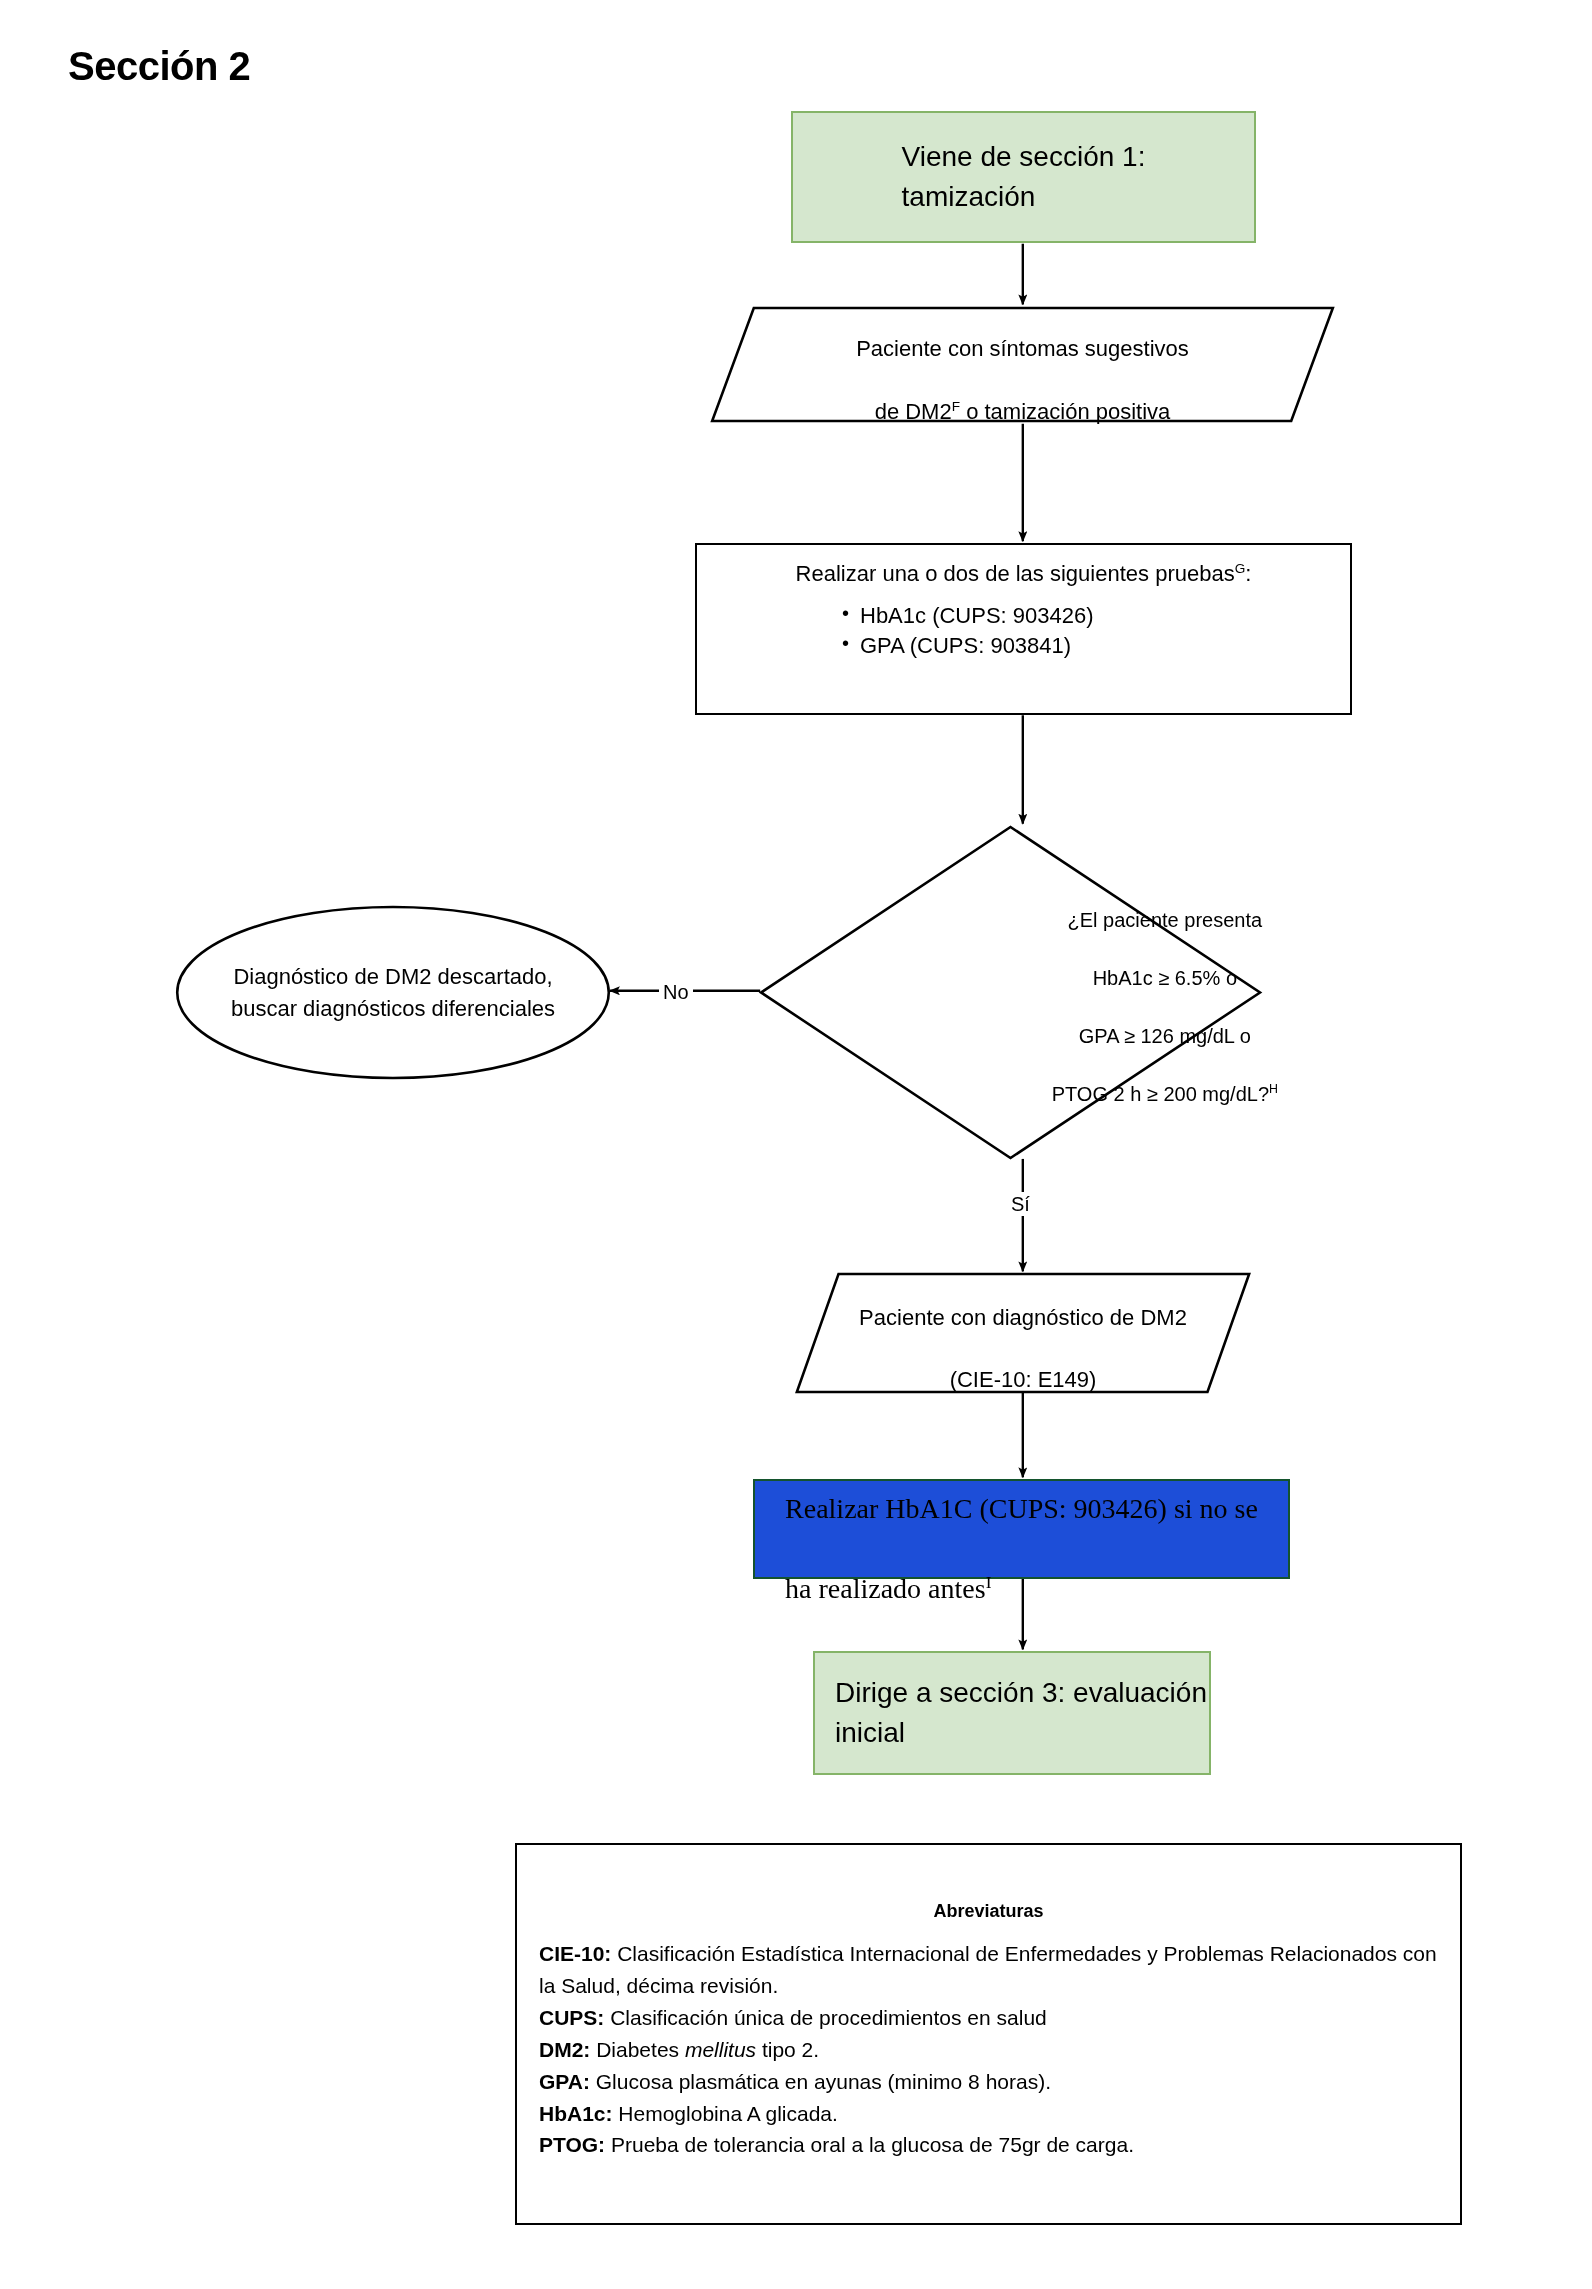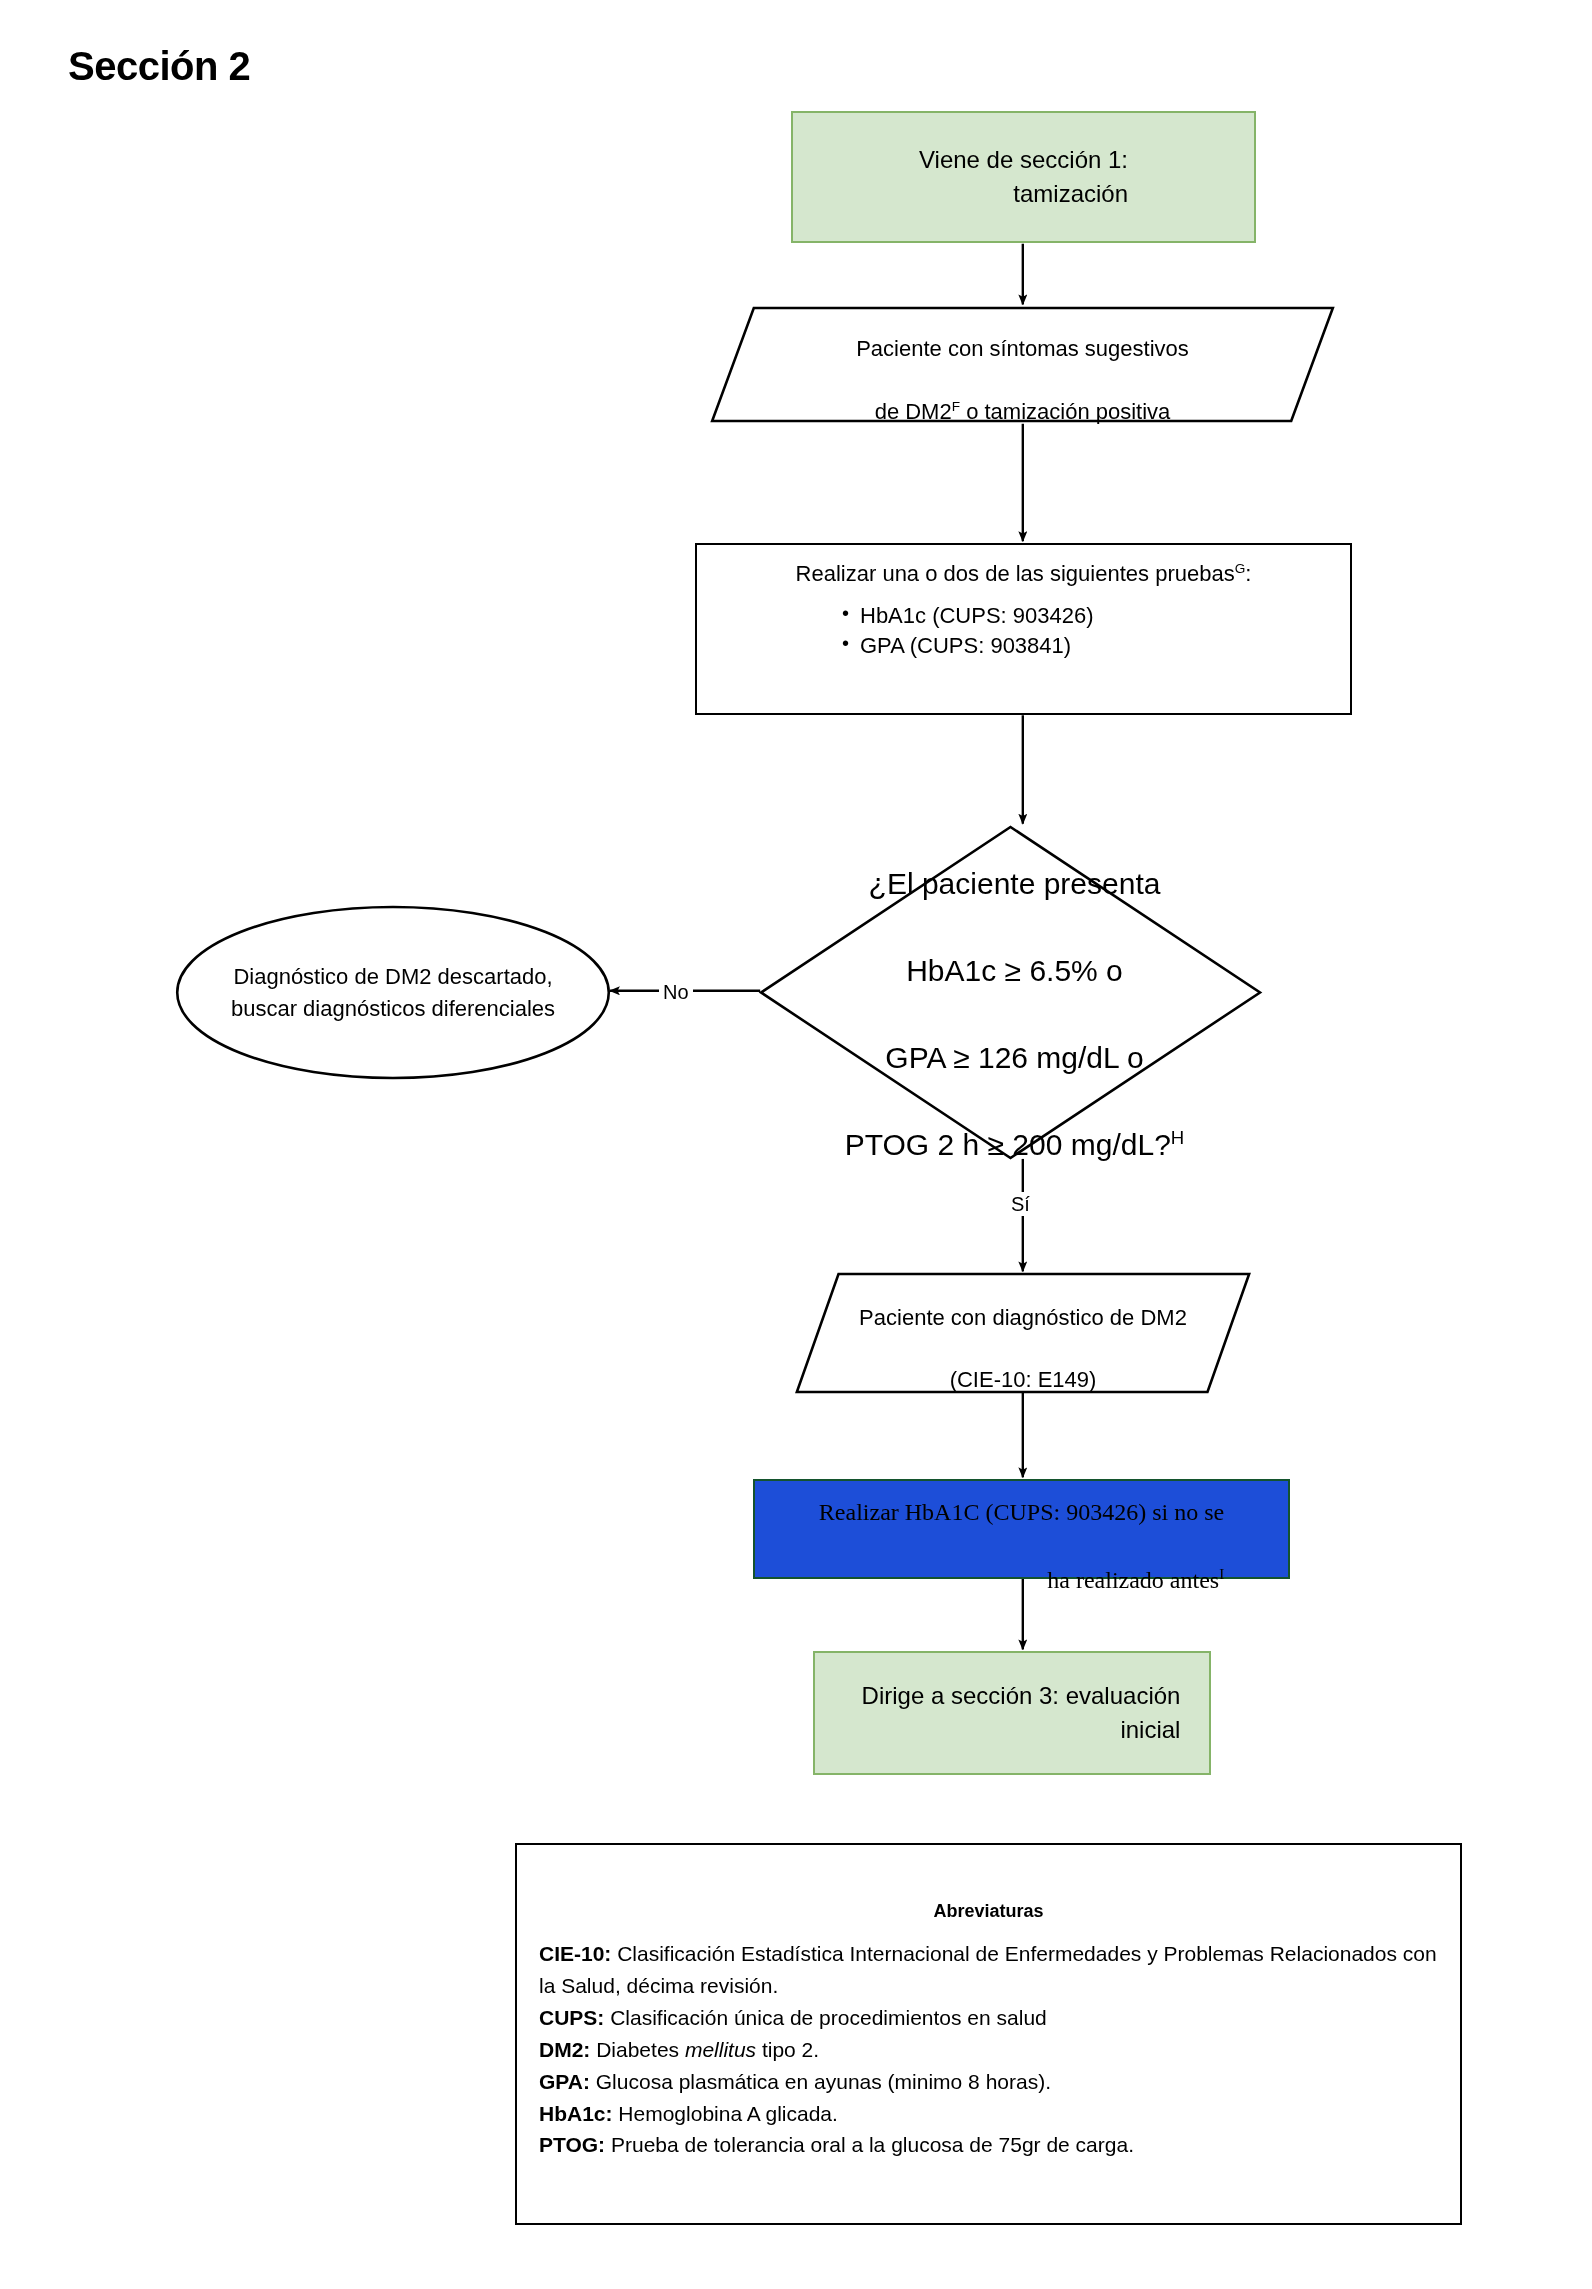--- a/index.html
+++ b/index.html
@@ -31,22 +31,22 @@
 
   
   .node {
     position: absolute;
     box-sizing: border-box;
     display: flex;
     align-items: center;
     justify-content: center;
   }
   .node-text {
-    text-align: right;
-    font-size: 24px;
+    text-align: left;
+    font-size: 28px;
     line-height: 1.42;
     white-space: pre-line;
   }
 
   
   .terminator {
     background: #d5e7ce;
     border: 2px solid #85b468;
   }
 
@@ -87,29 +87,29 @@
     position: absolute;
   }
   .decision-wrap svg {
     position: absolute;
     left: 0;
     top: 0;
     overflow: visible;
   }
   .decision-label {
     position: absolute;
-    left: 4px;
+    left: 16px;
     top: 0;
     width: 100%;
     height: 100%;
     display: flex;
     align-items: center;
-    justify-content: center;
-    text-align: center;
-    font-size: 30px;
+    justify-content: flex-end;
+    text-align: center;
+    font-size: 20px;
     line-height: 1.45;
     white-space: pre-line;
   }
 
   
   .ellipse-wrap {
     position: absolute;
   }
   .ellipse-wrap svg {
     position: absolute;

